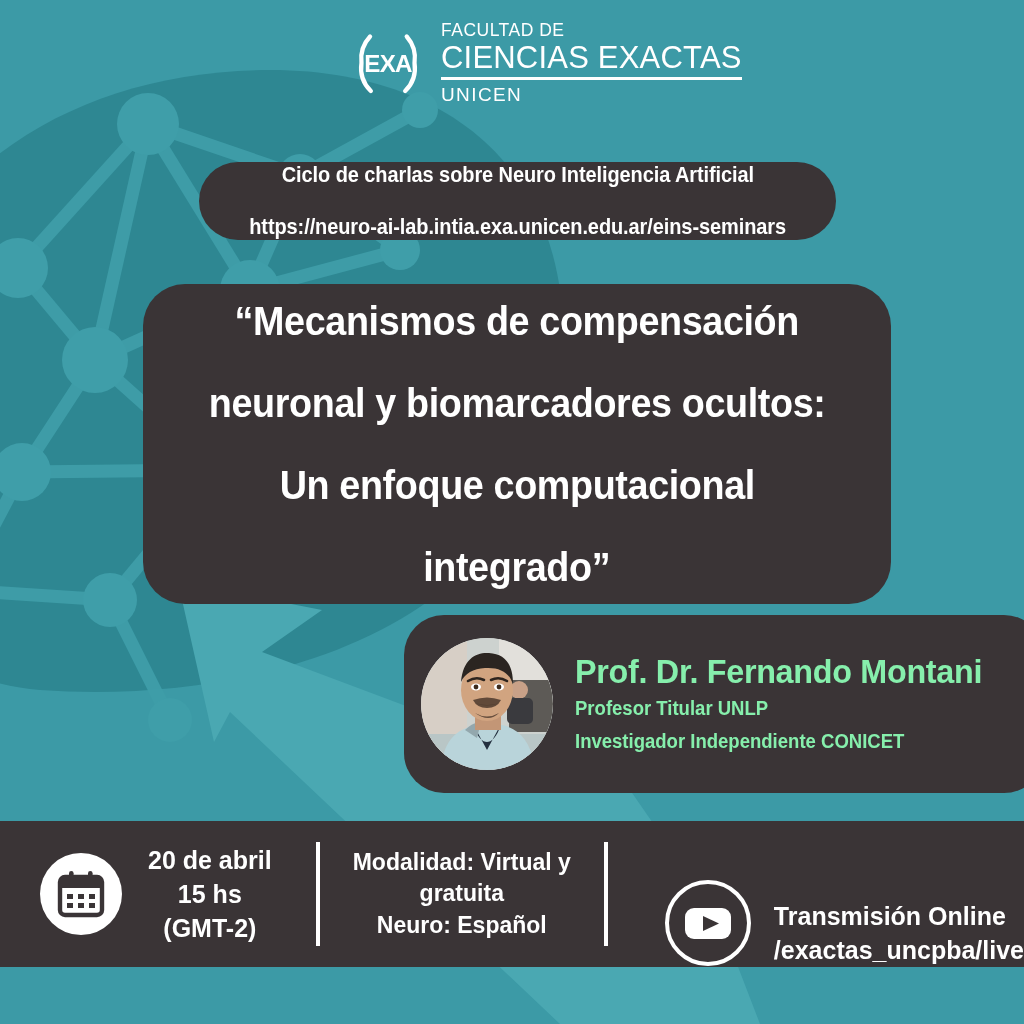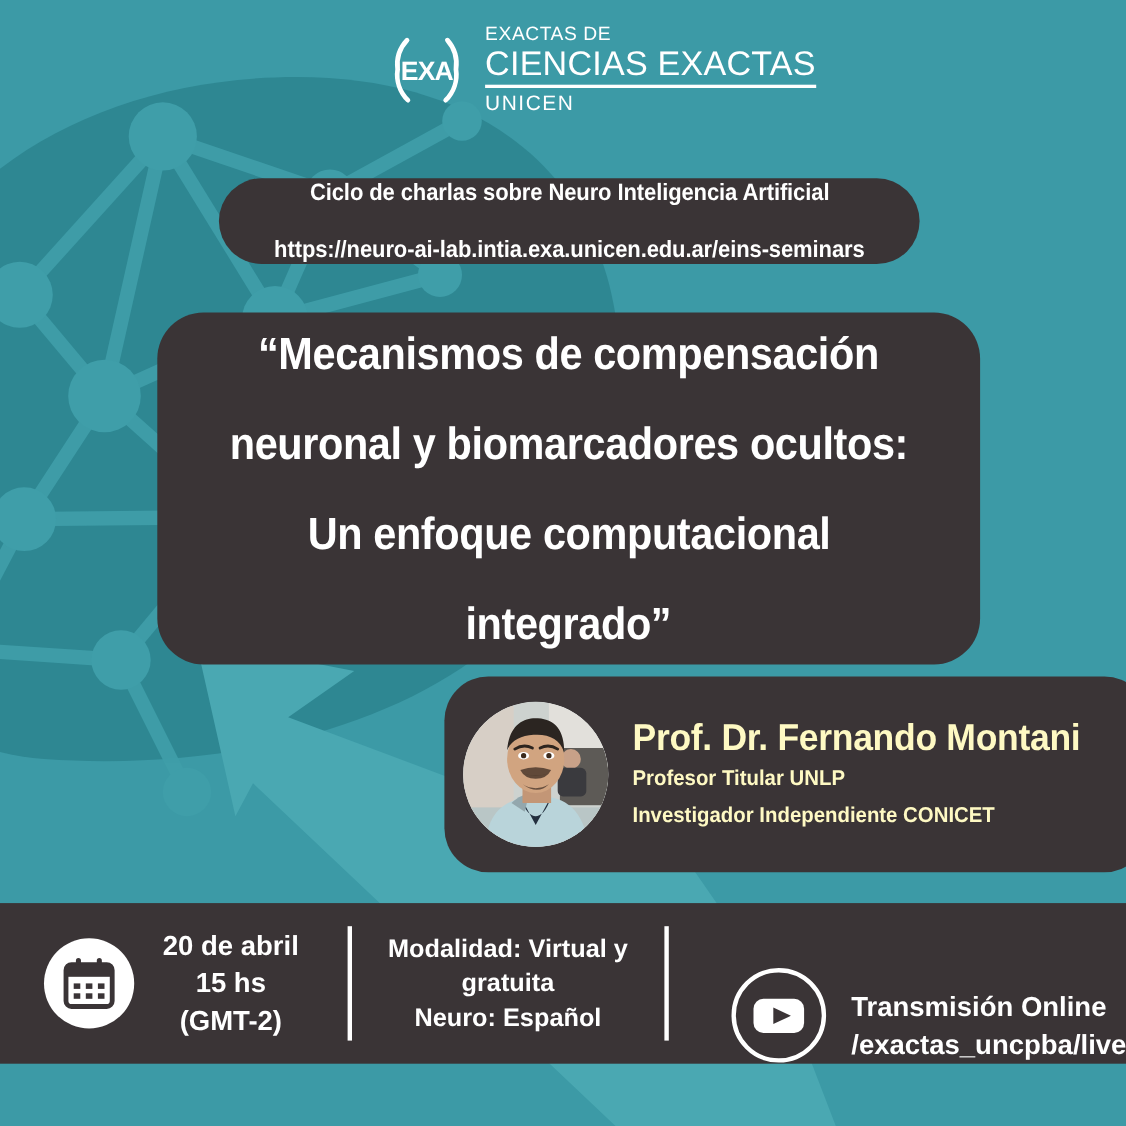--- a/index.html
+++ b/index.html
@@ -61,21 +61,21 @@
     left:404px; top:615px; width:640px; height:178px;
     border-radius:40px;
     display:flex; align-items:center; padding-left:17px; gap:22px;
   }
   .avatar{
     width:132px; height:132px; border-radius:50%;
     overflow:hidden; flex:0 0 132px; position:relative;
     background:#cfd4d2;
   }
   .avatar svg{ display:block; width:132px; height:132px; }
-  .speaker-txt{ color:#fef9c3; }
+  .speaker-txt{ color:#86efac; }
   .speaker-name{
     font-size:34px; font-weight:700; letter-spacing:-.3px;
     white-space:nowrap; line-height:1.12;
     transform:scaleX(.95); transform-origin:left center;
   }
   .speaker-sub{
     font-size:19.5px; font-weight:700; line-height:1.42;
     margin-top:5px; white-space:nowrap;
     transform:scaleX(.95); transform-origin:left center;
   }
@@ -186,21 +186,21 @@
   </g>
 </svg>
 
 <div class="logo-wrap">
   <svg class="logo-mark" viewBox="0 0 100 100">
     <path d="M 74 16 A 42 42 0 0 1 84 50 A 42 42 0 0 1 72 86" fill="none" stroke="#ffffff" stroke-width="5.5" stroke-linecap="round"></path>
     <path d="M 28 86 A 42 42 0 0 1 16 50 A 42 42 0 0 1 27 16" fill="none" stroke="#ffffff" stroke-width="5.5" stroke-linecap="round"></path>
     <text x="50" y="62" text-anchor="middle" fill="#ffffff" font-family="Liberation Sans, sans-serif" font-size="31" font-weight="700" letter-spacing="-1">EXA</text>
   </svg>
   <div class="logo-text">
-    <div class="logo-l1">EXACTAS DE</div>
+    <div class="logo-l1">FACULTAD DE</div>
     <div class="logo-l2">CIENCIAS EXACTAS</div>
     <div class="logo-l3">UNICEN</div>
   </div>
 </div>
 
 <div class="card" id="banner-card">
   <div class="banner-line">Ciclo de charlas sobre Neuro Inteligencia Artificial</div>
   <div class="banner-line">https://neuro-ai-lab.intia.exa.unicen.edu.ar/eins-seminars</div>
 </div>
 

